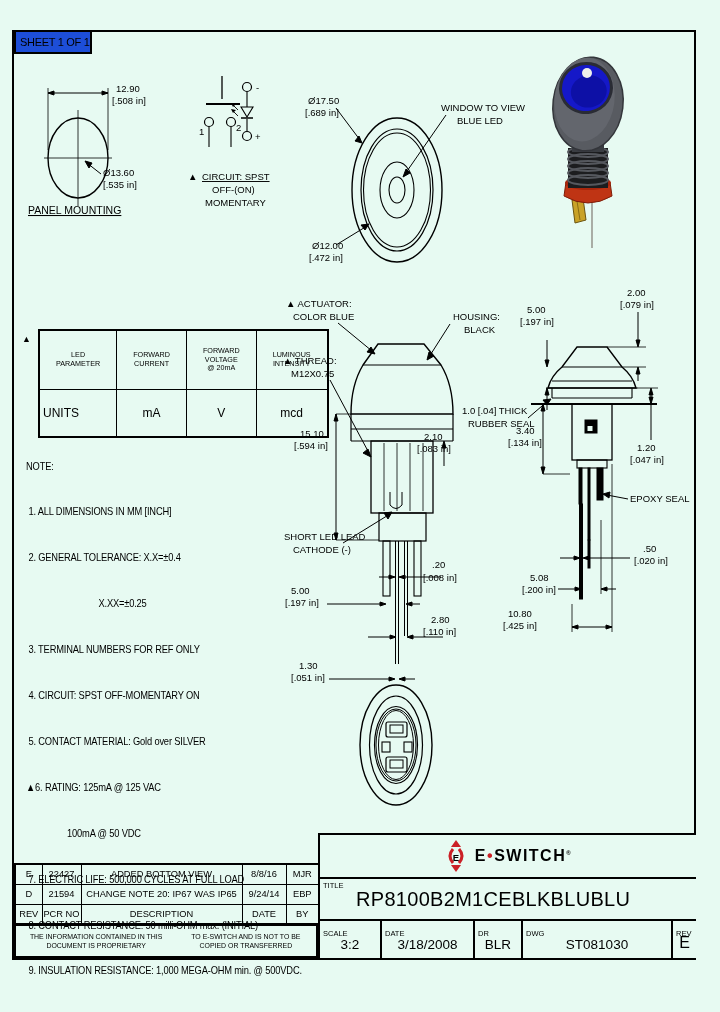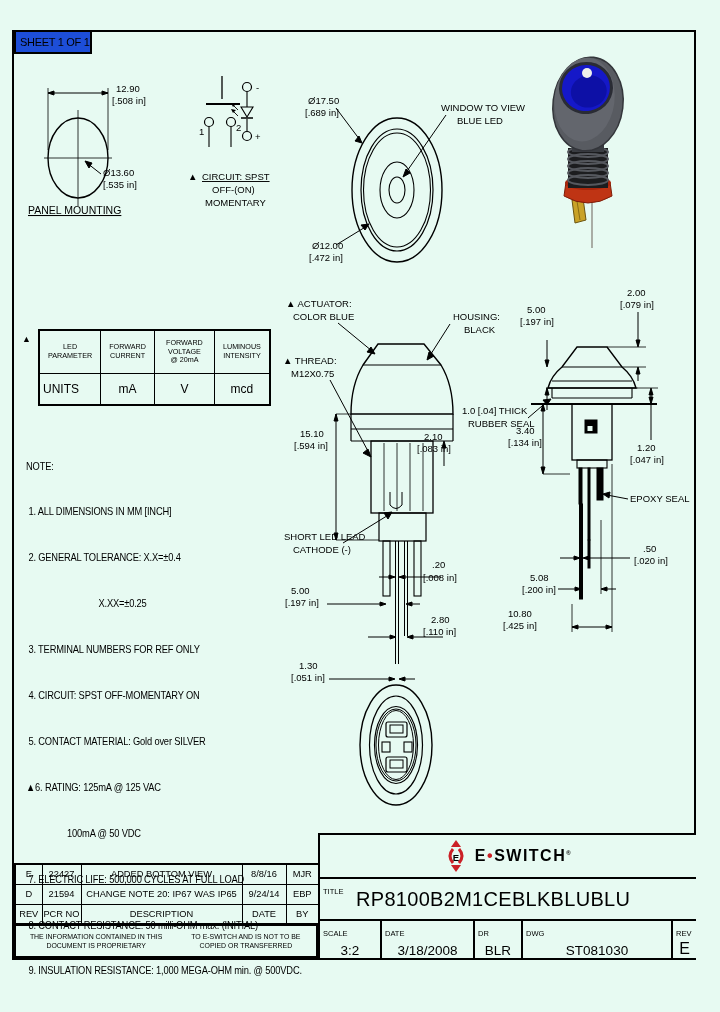--- a/index.html
+++ b/index.html
@@ -7,45 +7,45 @@
   body{background:#e7faf2;font-family:"Liberation Sans",sans-serif;color:#000;position:relative;overflow:hidden}
   .abs{position:absolute}
   .frame{left:12px;top:30px;width:684px;height:930px;border:2px solid #000}
   .sheet-box{left:14px;top:30px;width:78px;height:24px;border:2px solid #000;font-size:11px;line-height:20px;padding-left:4px;background:#1d4ed8;letter-spacing:-.3px}
   svg.art{left:0;top:0}
   svg text{font-family:"Liberation Sans",sans-serif;font-size:9.5px;fill:#000}
   svg text.cap{font-size:10.5px}
   
   .led-tri{left:22px;top:334px;font-size:9px}
   table.led{position:absolute;left:38px;top:329px;border-collapse:collapse;border:2px solid #000;table-layout:fixed}
-  table.led th,table.led td{border:1.5px solid #000;font-weight:normal;text-align:center;padding:8px;overflow:hidden}
+  table.led th,table.led td{border:1.5px solid #000;font-weight:normal;text-align:center;padding:16px;overflow:hidden}
   table.led th{font-size:7.2px;height:26px;line-height:8.5px}
   table.led td{font-size:12px;height:16px}
   table.led td.l{text-align:left;padding-left:3px}
   
   .notes{left:26px;top:428px;font-size:10.6px;line-height:15.3px;white-space:pre;transform:scaleX(.88);transform-origin:0 0;letter-spacing:-.2px}
   
   table.rev{position:absolute;left:14px;top:863px;border-collapse:collapse;border:2px solid #000;table-layout:fixed}
   table.rev td{border:1.5px solid #000;font-size:9.3px;text-align:center;height:20px;padding:0;overflow:hidden;white-space:nowrap}
   .prop-box{left:14px;top:924px;width:304px;height:34px;border:2px solid #000;display:flex;flex-direction:row;align-items:center;justify-content:center;font-size:7.3px;line-height:9px;text-align:center}
   .prop-box div{transform:scaleX(.95)}
   
   .tblock{left:318px;top:833px;width:378px;height:127px;border:2px solid #000;border-right:none;display:flex;flex-direction:column;background:#e7faf2}
   .tb-logo{height:44px;border-bottom:2px solid #000;display:flex;align-items:center;justify-content:center;gap:7px}
   .brand{font-size:16px;font-weight:bold;letter-spacing:1.5px;white-space:nowrap}
   .brand .dot{color:#cb2026}
   .brand sup{font-size:6px;vertical-align:super}
   .tb-title{height:42px;border-bottom:2px solid #000;position:relative;display:flex;align-items:center}
-  .tb-title .lbl{position:absolute;left:3px;top:8px;font-size:7.5px}
+  .tb-title .lbl{position:absolute;left:3px;top:2px;font-size:7.5px}
   .tb-title .val{padding-left:36px;font-size:20px;letter-spacing:.3px}
   .tb-bottom{flex:1;display:flex}
   .tb-cell{position:relative;border-right:2px solid #000;display:flex;align-items:flex-end;justify-content:center}
   .tb-cell:last-child{border-right:none}
   .tb-cell .lbl{position:absolute;left:3px;top:8px;font-size:7.5px}
-  .tb-cell .val{font-size:13.5px;white-space:nowrap}
+  .tb-cell .val{font-size:13.5px;padding-bottom:6px;white-space:nowrap}
   .w-scale{width:62px}.w-date{width:93px}.w-dr{width:48px}.w-dwg{width:150px}.w-rev{flex:1}
   .w-rev .val{font-size:16px}
 </style>
 </head>
 <body>
 
 <div class="abs frame"></div>
 <div class="abs sheet-box">
   <span>SHEET 1 OF 1</span>
 </div>

